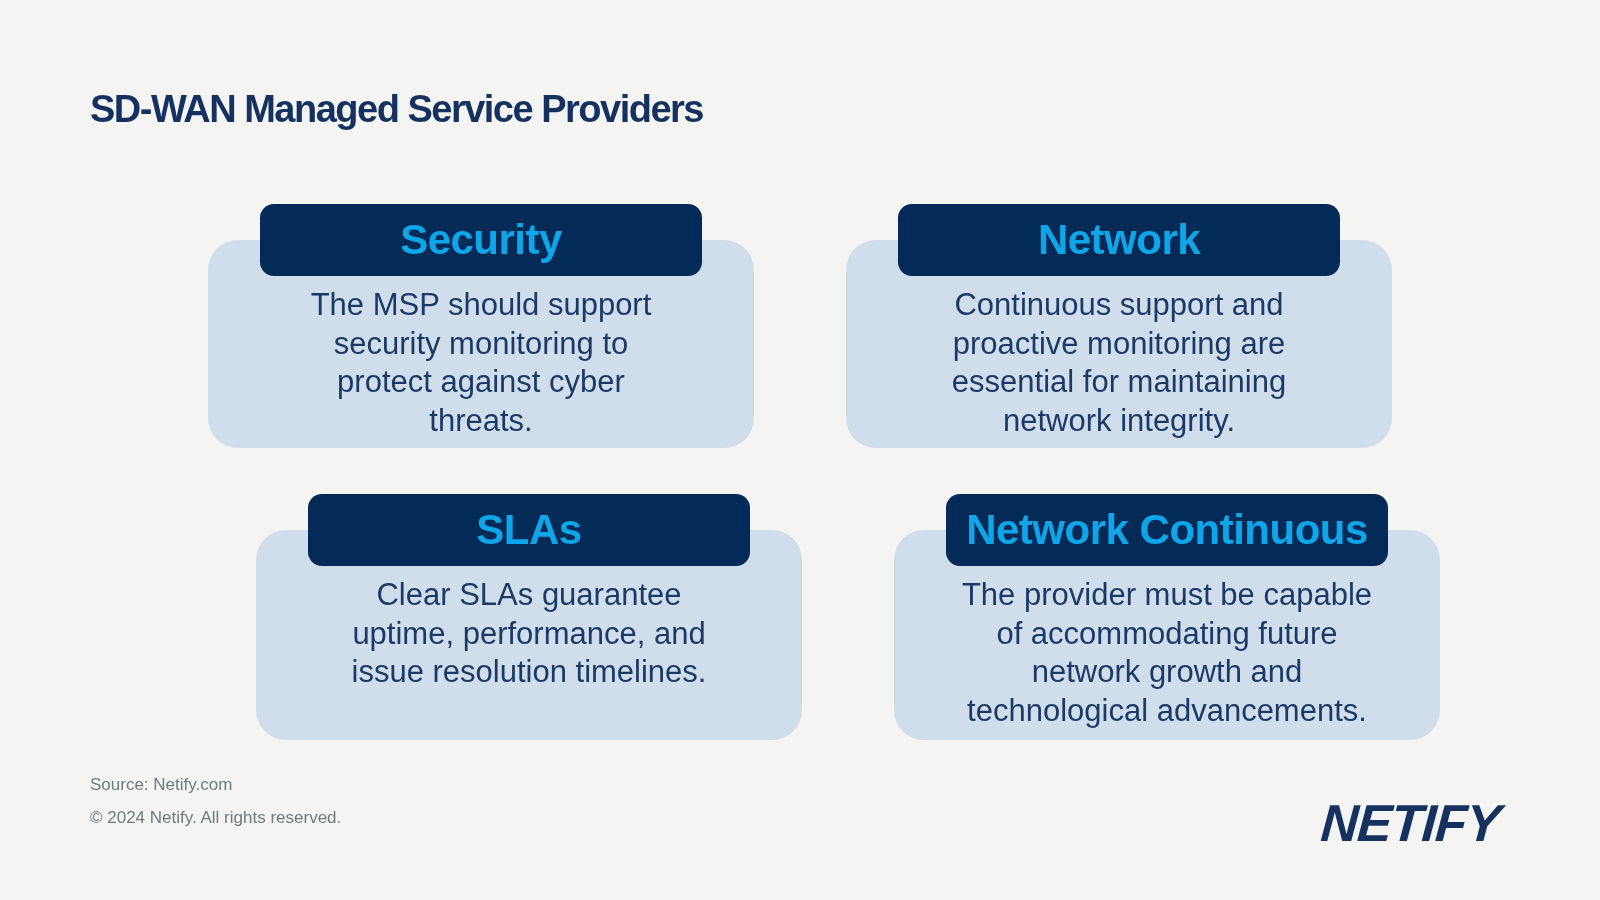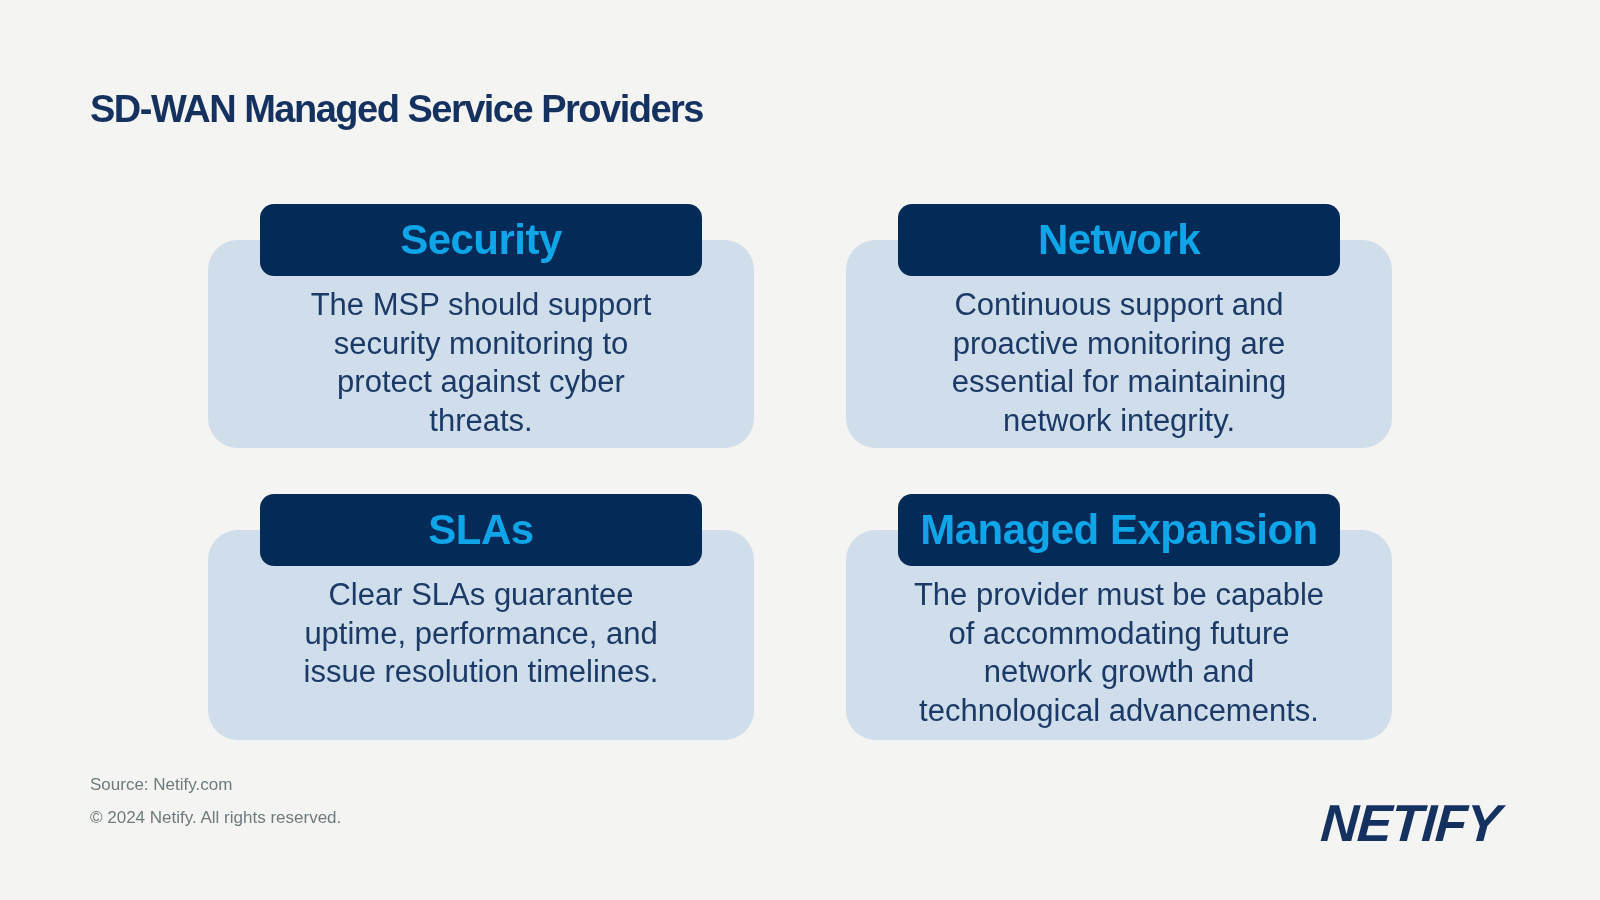--- a/index.html
+++ b/index.html
@@ -26,21 +26,21 @@
     color: var(--title-navy, #14315f);
     white-space: nowrap;
   }
   .card {
     position: absolute;
     width: 546px;
     background: var(--card-blue, #cfdeea);
     border-radius: 30px;
   }
   .card.row-top { top: 240px; height: 208px; }
-  .card.row-bottom { top: 530px; height: 210px; }
+  .card.row-bottom { top: 530px; height: 210px; margin-left: 48px; }
   .card.col-left { left: 208px; }
   .card.col-right { left: 846px; }
   .card-header {
     position: absolute;
     left: 50%;
     transform: translateX(-50%);
     top: -36px;
     width: 442px;
     height: 72px;
     background: var(--header-navy, #042a58);
@@ -107,21 +107,21 @@
   </div>
 
   <div class="card row-bottom col-left">
     <div class="card-header">SLAs</div>
     <p class="card-body">Clear SLAs guarantee
 uptime, performance, and
 issue resolution timelines.</p>
   </div>
 
   <div class="card row-bottom col-right">
-    <div class="card-header">Managed Expansion</div>
+    <div class="card-header">Network Continuous</div>
     <p class="card-body">The provider must be capable
 of accommodating future
 network growth and
 technological advancements.</p>
   </div>
 
   <div class="footer-text">
     <div>Source: Netify.com</div>
     <div>© 2024 Netify. All rights reserved.</div>
   </div>

